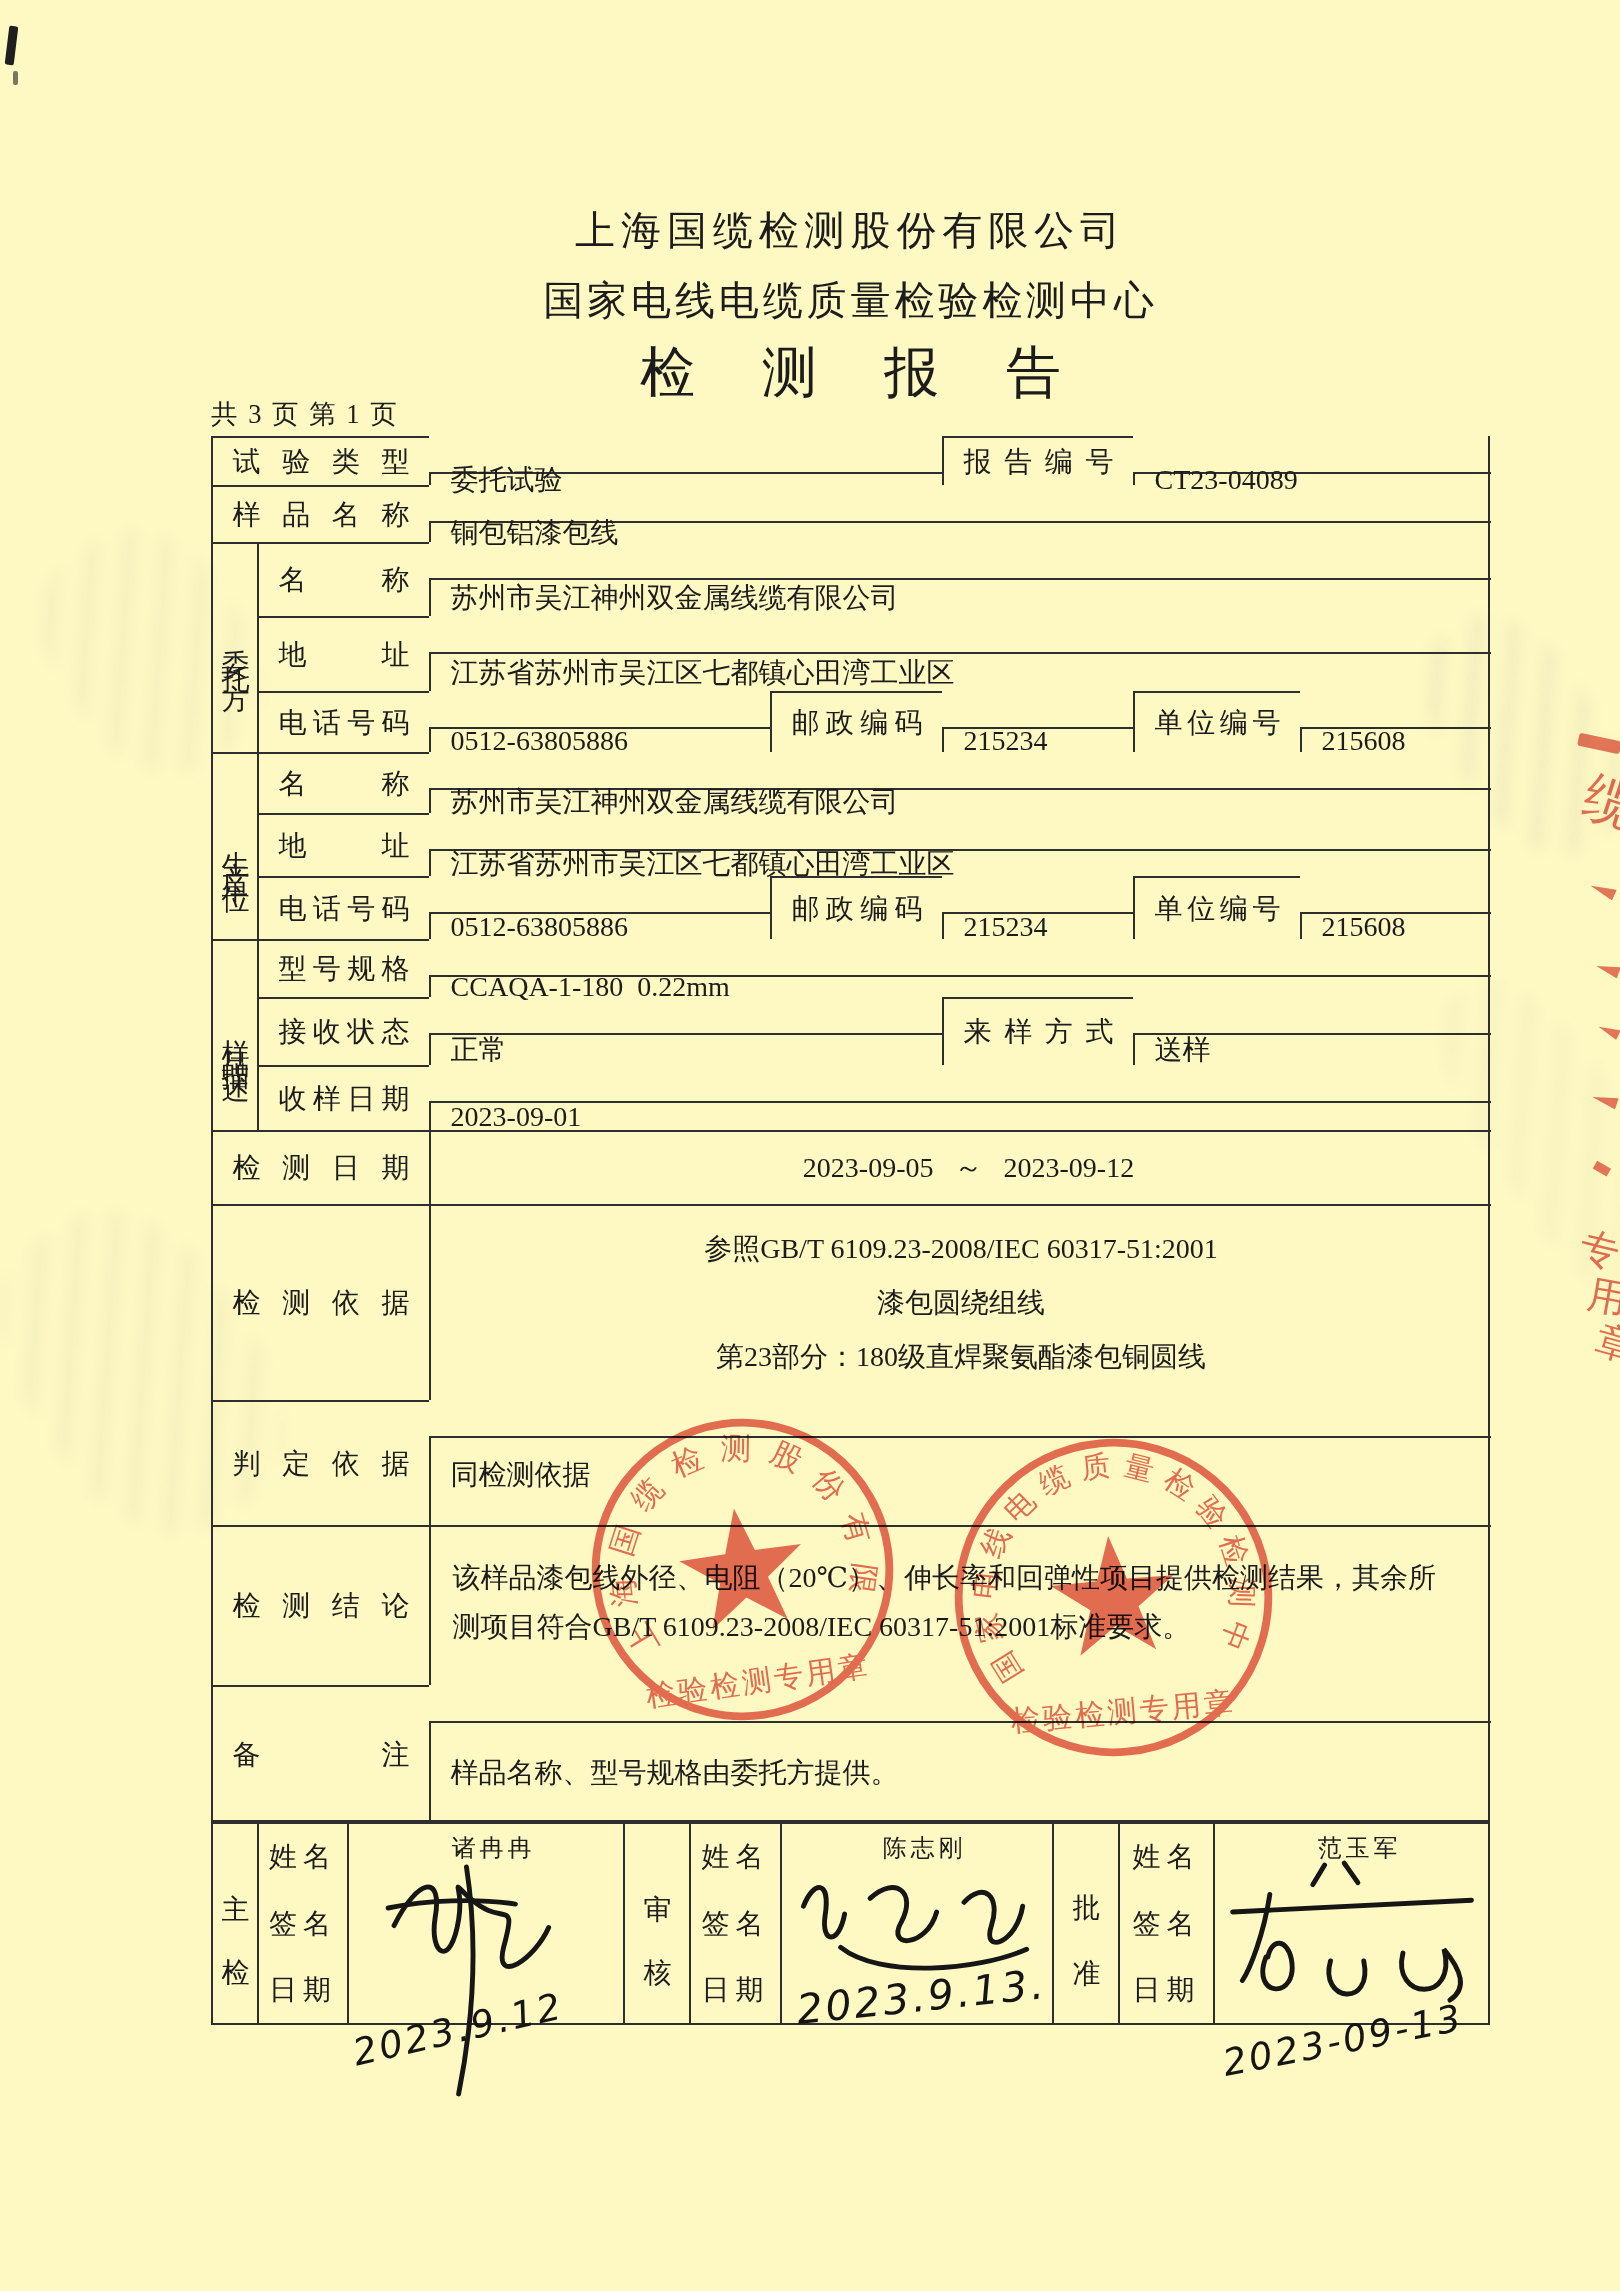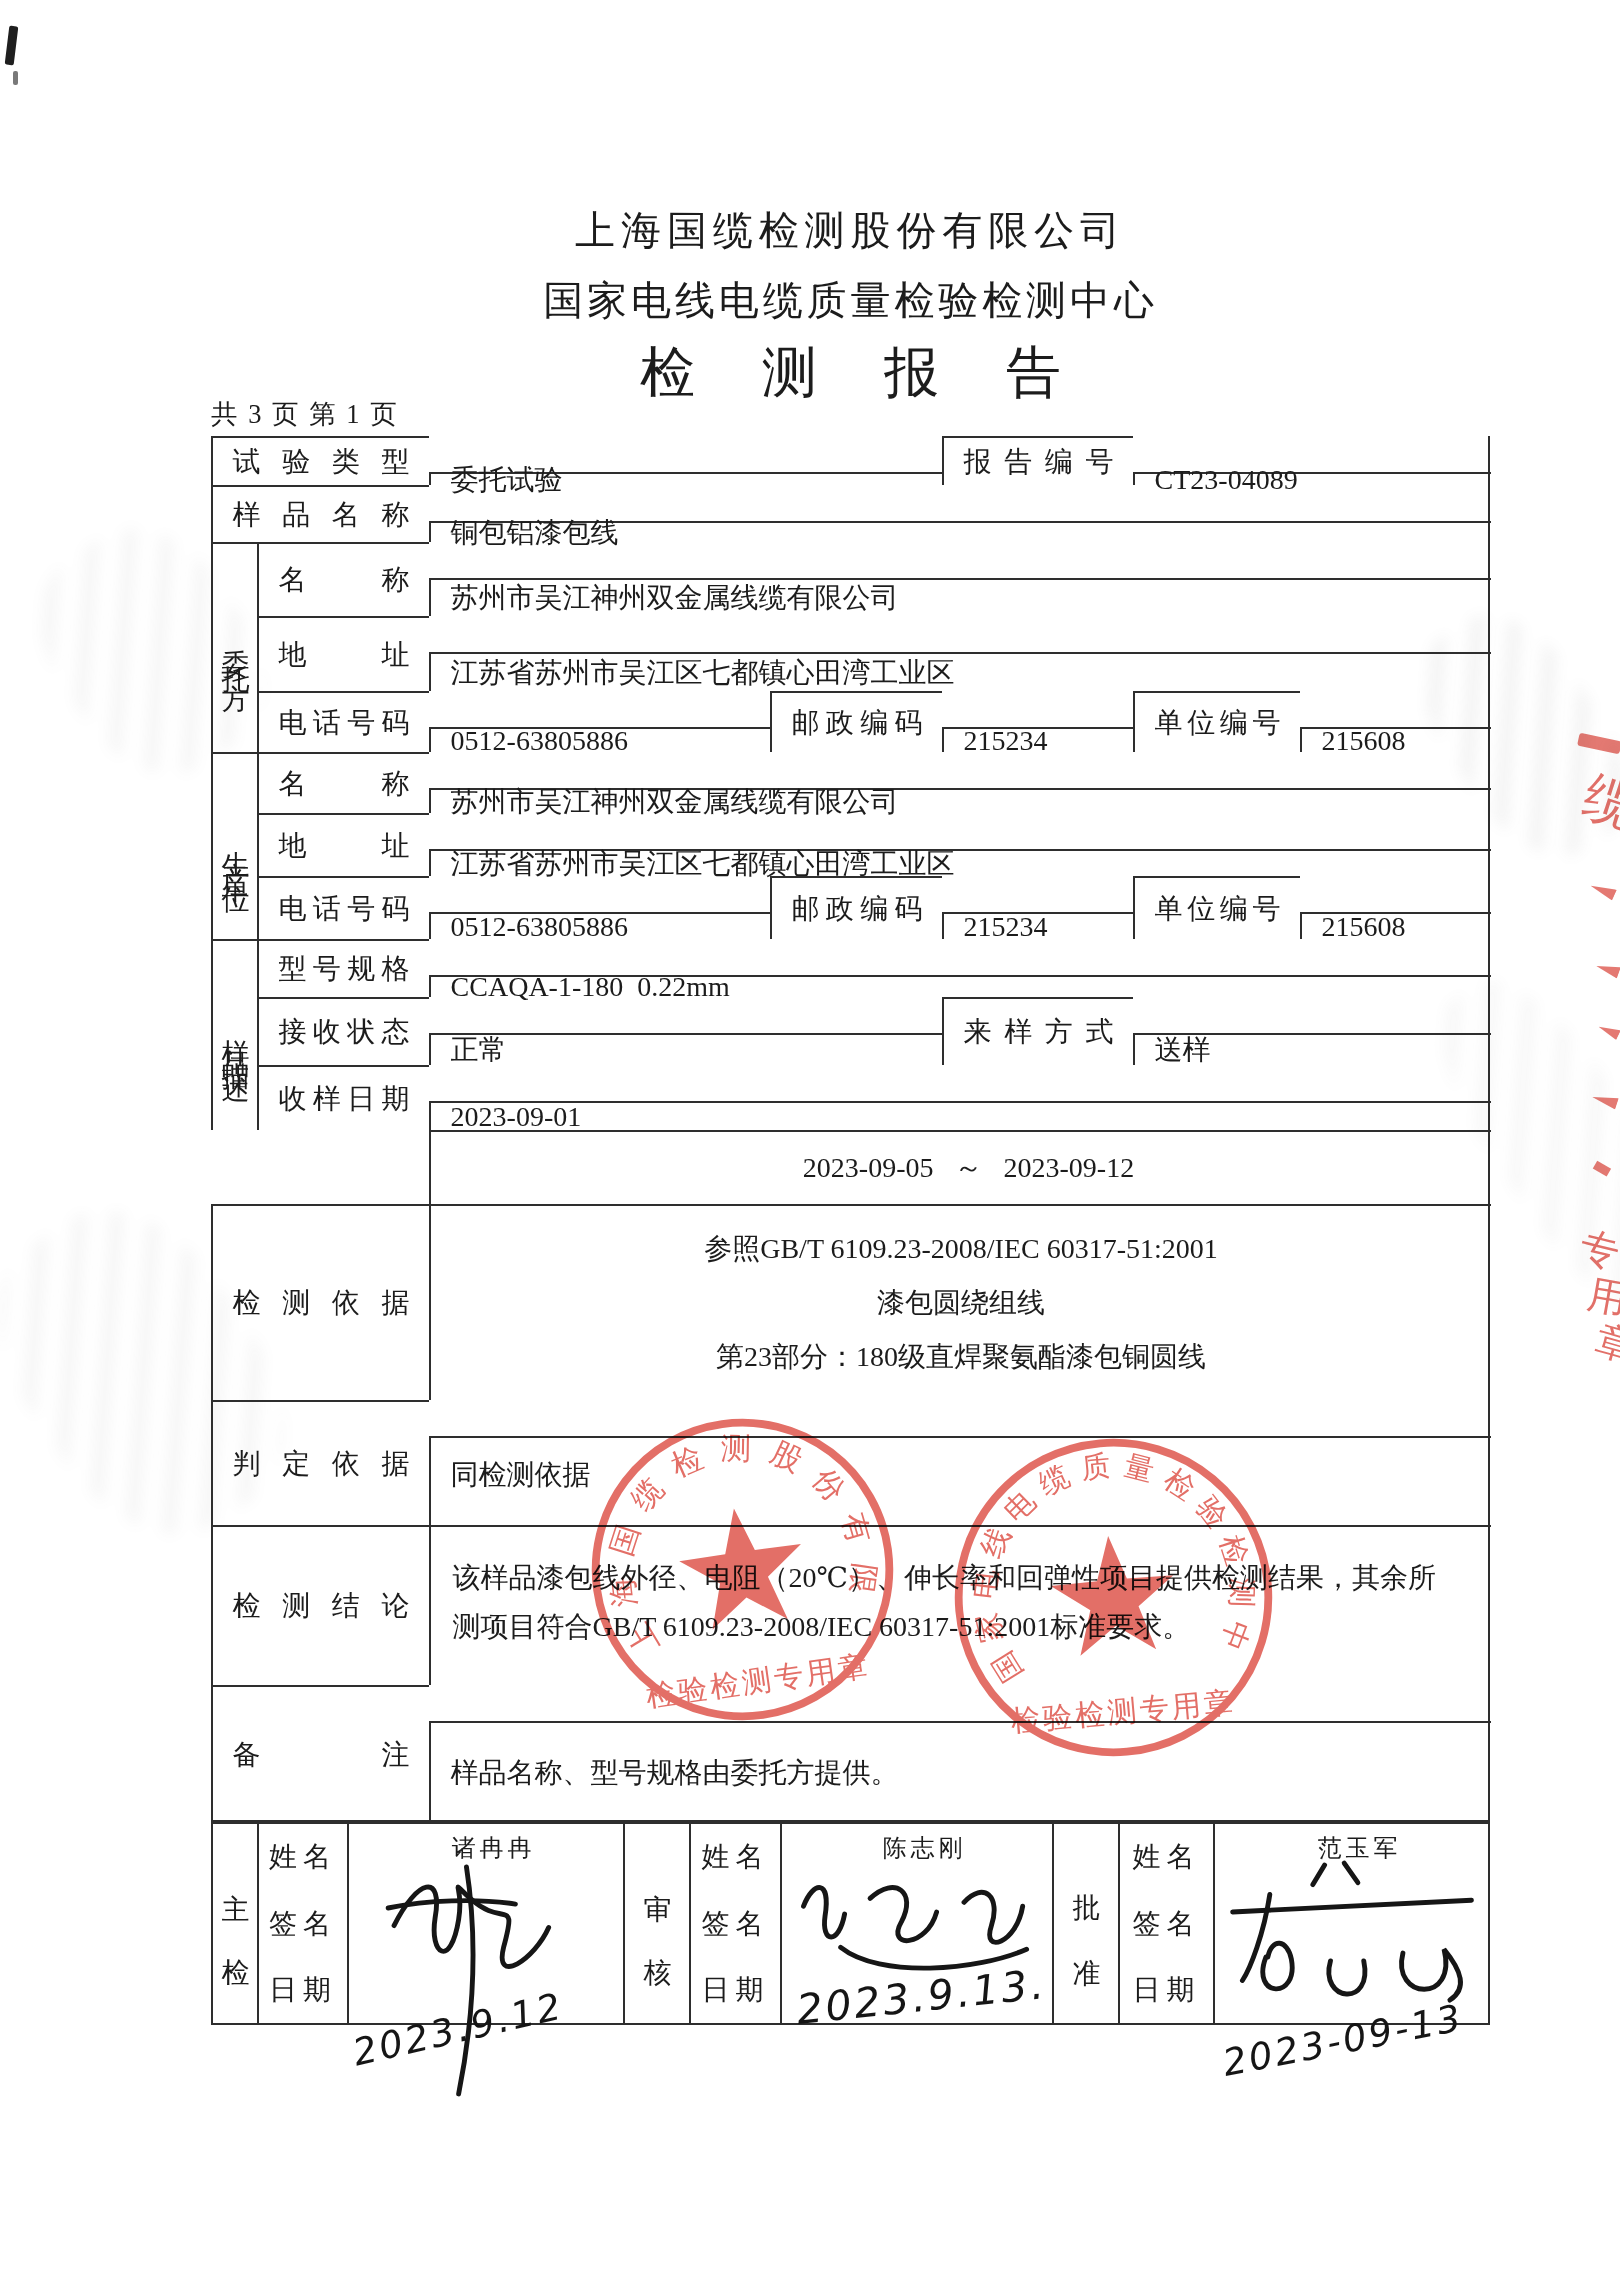--- a/index.html
+++ b/index.html
@@ -1,18 +1,18 @@
 <!DOCTYPE html>
 <html><head>
 <meta charset="utf-8">
 <style>
   html,body{margin:0;padding:0;background:#e8e8e8;}
   .page{
     position:relative;width:1620px;height:2292px;margin:0 auto;
-    background:#ffffff;overflow:hidden;
+    background:#fef9c3;overflow:hidden;
     font-family:"Liberation Serif","DejaVu Serif",serif;color:#1c1c1c;
   }
   
   .titles{position:absolute;left:211px;top:196px;width:1279px;text-align:center;}
   .t1{font-size:40px;letter-spacing:5.9px;line-height:69px;}
   .t2{font-size:40px;letter-spacing:3.9px;line-height:71px;}
   .t3{font-size:55px;letter-spacing:67px;text-indent:67px;line-height:74px;}
   .pagecount{position:absolute;left:211px;top:396px;width:1276px;font-size:26.5px;letter-spacing:2px;}
   
   .grid{
@@ -184,20 +184,23 @@
     <div class="cell val" style="grid-area:10/6/11/8">
         <span>送样</span>
       </div>
     <div class="cell lbl" style="grid-area:11/2/12/3">
         <span class="j">收样日期</span>
       </div>
     <div class="cell val" style="grid-area:11/3/12/8">
         <span>2023-09-01</span>
       </div>
 
+    <div class="cell lbl" style="grid-area:12/1/13/3">
+        <span class="j">检测日期</span>
+      </div>
     <div class="cell ctr pre" style="grid-area:12/3/13/8"><span class="pre">2023-09-05   ～   2023-09-12</span></div>
 
     <div class="cell lbl" style="grid-area:13/1/14/3">
         <span class="j">检测依据</span>
       </div>
     <div class="cell multiline" style="grid-area:13/3/14/8">
       <div>参照GB/T 6109.23-2008/IEC 60317-51:2001</div>
       <div>漆包圆绕组线</div>
       <div>第23部分：180级直焊聚氨酯漆包铜圆线</div>
     </div>

